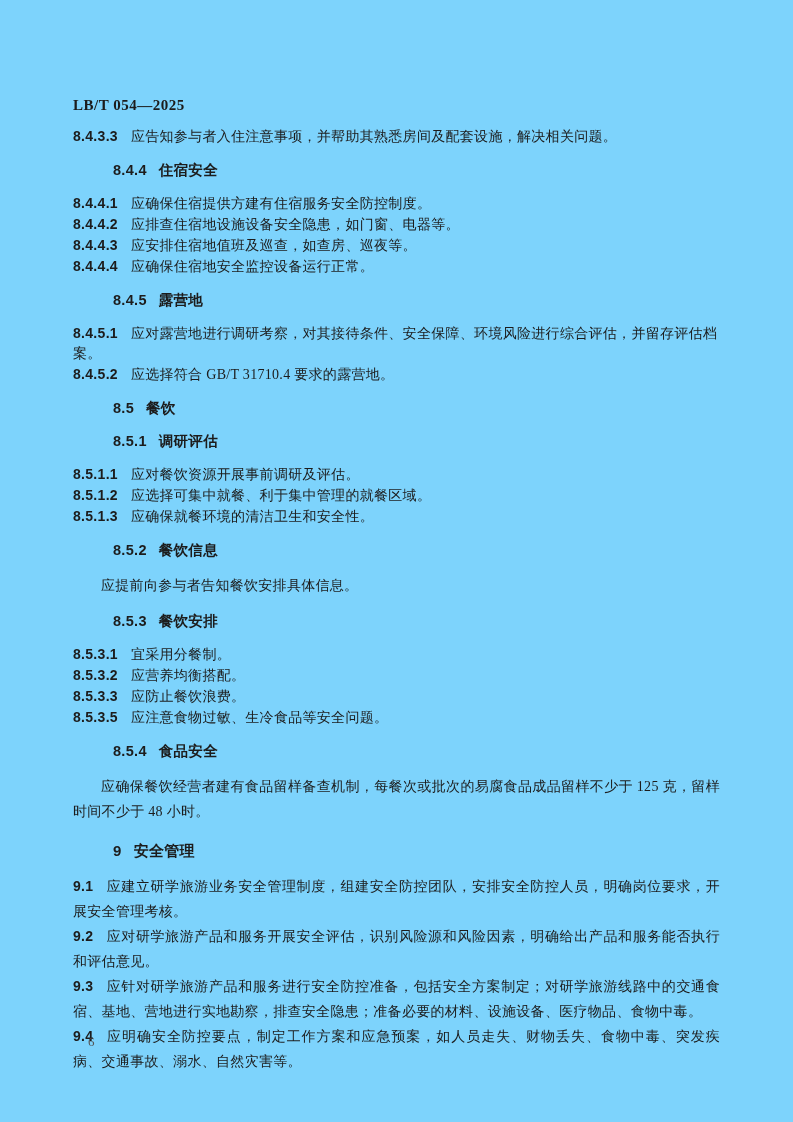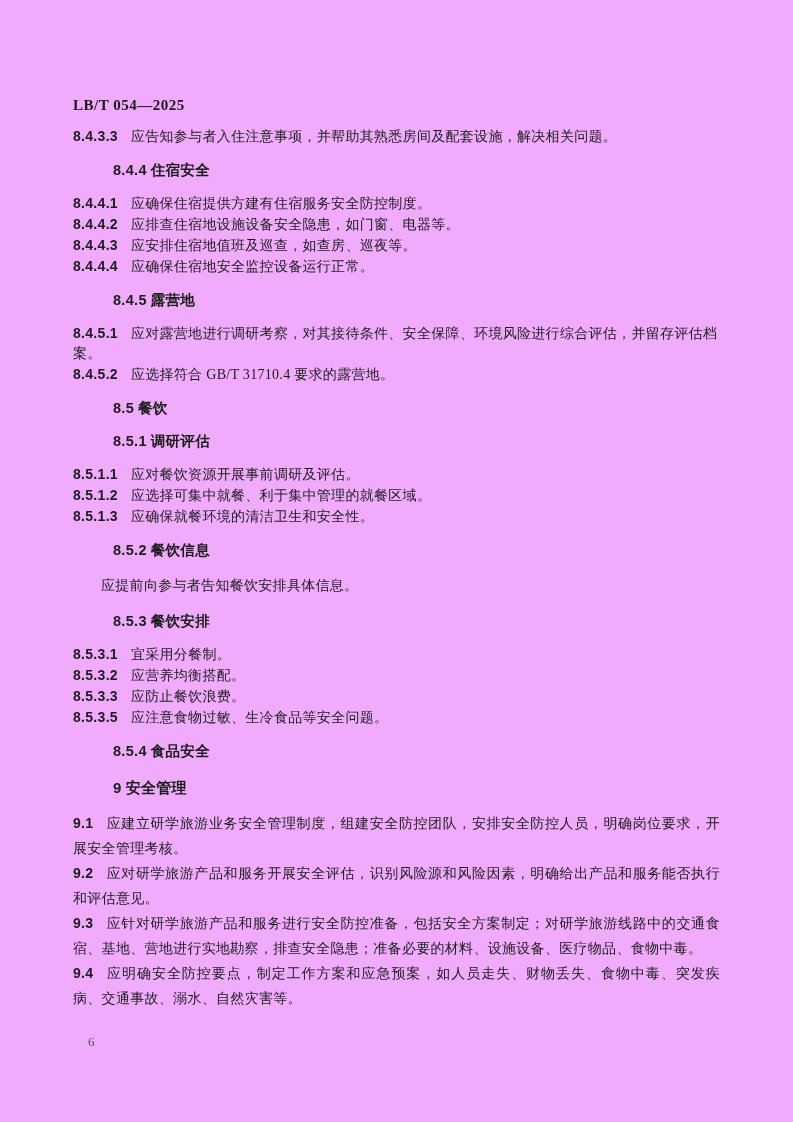--- a/index.html
+++ b/index.html
@@ -4,21 +4,21 @@
 <style>
   html, body {
     margin: 0;
     padding: 0;
     background: #ffffff;
   }
   .page {
     position: relative;
     width: 793px;
     height: 1122px;
-    background: #f0abfc;
+    background: #7dd3fc;
     color: #1c1c1c;
     box-sizing: border-box;
     padding: 96px 73px 0 73px;
     font-family: "Liberation Serif", serif;
     font-size: 14px;
     overflow: hidden;
   }
   .header {
     font-family: "Liberation Serif", serif;
     font-weight: bold;
@@ -33,21 +33,21 @@
     font-weight: bold;
     font-size: 14.5px;
     line-height: 20px;
     margin: 13px 0;
     letter-spacing: 0.3px;
   }
   .heading.chapter {
     margin: 17px 0 13px 0;
     font-size: 15px;
   }
-  .heading .num { margin-right: 4px; font-family: "Liberation Sans", sans-serif; padding-left: 40px; }
+  .heading .num { margin-right: 12px; font-family: "Liberation Sans", sans-serif; padding-left: 40px; }
   p.clause {
     margin: 0;
     line-height: 20px;
     letter-spacing: 0.3px;
   }
   p.clause .num {
     font-family: "Liberation Sans", sans-serif;
     font-weight: bold;
     margin-right: 13px;
     text-align: center;
@@ -94,20 +94,21 @@
       <p class="clause"><span class="num">8.5.1.2</span><span class="txt">应选择可集中就餐、利于集中管理的就餐区域。</span></p>
       <p class="clause"><span class="num">8.5.1.3</span><span class="txt">应确保就餐环境的清洁卫生和安全性。</span></p>
       <div class="heading"><span class="num">8.5.2</span><span class="txt">餐饮信息</span></div>
       <p class="para"><span class="txt">应提前向参与者告知餐饮安排具体信息。</span></p>
       <div class="heading"><span class="num">8.5.3</span><span class="txt">餐饮安排</span></div>
       <p class="clause"><span class="num">8.5.3.1</span><span class="txt">宜采用分餐制。</span></p>
       <p class="clause"><span class="num">8.5.3.2</span><span class="txt">应营养均衡搭配。</span></p>
       <p class="clause"><span class="num">8.5.3.3</span><span class="txt">应防止餐饮浪费。</span></p>
       <p class="clause"><span class="num">8.5.3.5</span><span class="txt">应注意食物过敏、生冷食品等安全问题。</span></p>
       <div class="heading"><span class="num">8.5.4</span><span class="txt">食品安全</span></div>
+      <p class="para"><span class="txt">应确保餐饮经营者建有食品留样备查机制，每餐次或批次的易腐食品成品留样不少于 125 克，留样时间不少于 48 小时。</span></p>
       <div class="heading chapter"><span class="num">9</span><span class="txt">安全管理</span></div>
       <p class="clause wrap"><span class="num">9.1</span><span class="txt">应建立研学旅游业务安全管理制度，组建安全防控团队，安排安全防控人员，明确岗位要求，开展安全管理考核。</span></p>
       <p class="clause wrap"><span class="num">9.2</span><span class="txt">应对研学旅游产品和服务开展安全评估，识别风险源和风险因素，明确给出产品和服务能否执行和评估意见。</span></p>
       <p class="clause wrap"><span class="num">9.3</span><span class="txt">应针对研学旅游产品和服务进行安全防控准备，包括安全方案制定；对研学旅游线路中的交通食宿、基地、营地进行实地勘察，排查安全隐患；准备必要的材料、设施设备、医疗物品、食物中毒。</span></p>
       <p class="clause wrap"><span class="num">9.4</span><span class="txt">应明确安全防控要点，制定工作方案和应急预案，如人员走失、财物丢失、食物中毒、突发疾病、交通事故、溺水、自然灾害等。</span></p>
     </div>
 
   <div class="footer-page-num">6</div>
 </div>
 

